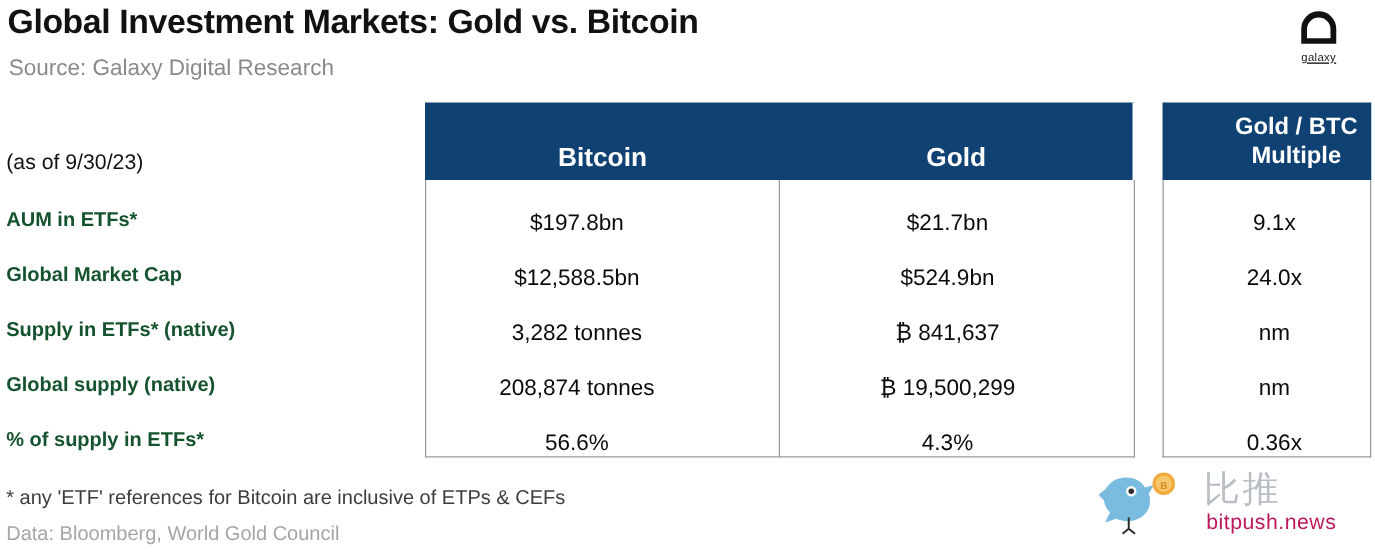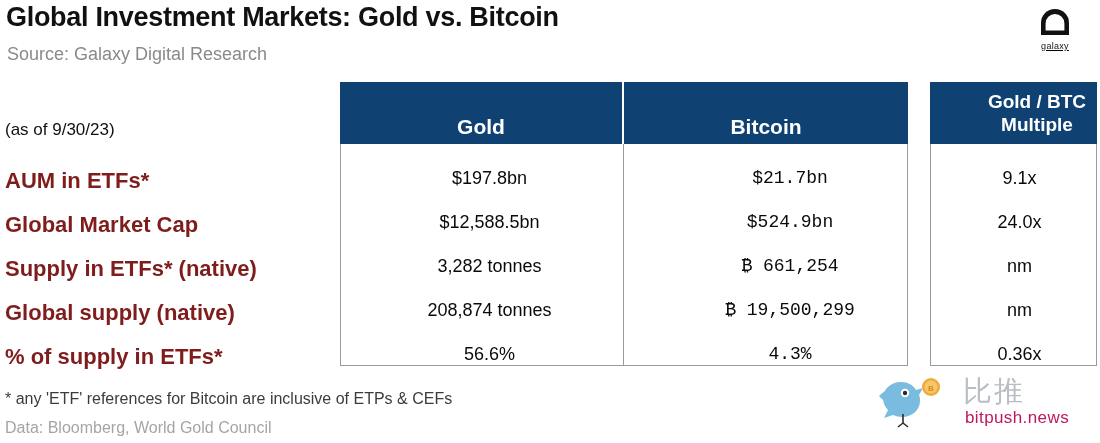--- a/index.html
+++ b/index.html
@@ -64,23 +64,23 @@
     left: 5px;
     top: 120px;
     font-size: 17px;
     font-weight: normal;
     color: #111;
     white-space: nowrap;
   }
   .row-label {
     position: absolute;
     left: 5px;
-    font-size: 22px;
+    font-size: 16px;
     font-weight: bold;
-    color: #7f1d1d;
+    color: #14532d;
     white-space: nowrap;
   }
 
   
   #main-table {
     position: absolute;
     left: 340px;
     top: 82px;
     width: 568px;
     height: 284px;
@@ -128,22 +128,22 @@
     background: #9a9a9a;
   }
 
   .val-cell {
     position: absolute;
     font-size: 18px;
     color: #0a0a0a;
     text-align: center;
     white-space: nowrap;
   }
-  .col-gold    { left: 348px; width: 283px; }
-  .col-btc     { left: 648px; width: 284px; font-family: Liberation Mono, monospace; }
+  .col-gold    { left: 320px; width: 283px; }
+  .col-btc     { left: 616px; width: 284px; }
   .col-mult    { left: 930px; width: 179px; }
 
   
   #mult-table {
     position: absolute;
     left: 930px;
     top: 82px;
     width: 167px;
     height: 284px;
     box-sizing: border-box;
@@ -240,36 +240,36 @@
 <div id="asof">(as of 9/30/23)</div>
 
 <div class="row-label" style="top:168px">AUM in ETFs*</div>
 <div class="row-label" style="top:212px">Global Market Cap</div>
 <div class="row-label" style="top:256px">Supply in ETFs* (native)</div>
 <div class="row-label" style="top:300px">Global supply (native)</div>
 <div class="row-label" style="top:344px">% of supply in ETFs*</div>
 
 <div id="main-table">
   <div id="main-head">
+    <div class="head-cell right">Bitcoin</div>
     <div class="head-cell left">Gold</div>
-    <div class="head-cell right">Bitcoin</div>
   </div>
   <div id="main-body"></div>
   <div id="main-divider"></div>
 </div>
 
 <div class="val-cell col-gold" style="top:168px">$197.8bn</div>
 <div class="val-cell col-gold" style="top:212px">$12,588.5bn</div>
 <div class="val-cell col-gold" style="top:256px">3,282 tonnes</div>
 <div class="val-cell col-gold" style="top:300px">208,874 tonnes</div>
 <div class="val-cell col-gold" style="top:344px">56.6%</div>
 
 <div class="val-cell col-btc" style="top:168px">$21.7bn</div>
 <div class="val-cell col-btc" style="top:212px">$524.9bn</div>
-<div class="val-cell col-btc" style="top:256px">₿ 661,254</div>
+<div class="val-cell col-btc" style="top:256px">₿ 841,637</div>
 <div class="val-cell col-btc" style="top:300px">₿ 19,500,299</div>
 <div class="val-cell col-btc" style="top:344px">4.3%</div>
 
 <div id="mult-table">
   <div id="mult-head">
     <span>
       <span>Gold / BTC</span><br>
       <span>Multiple</span>
     </span>
   </div>

